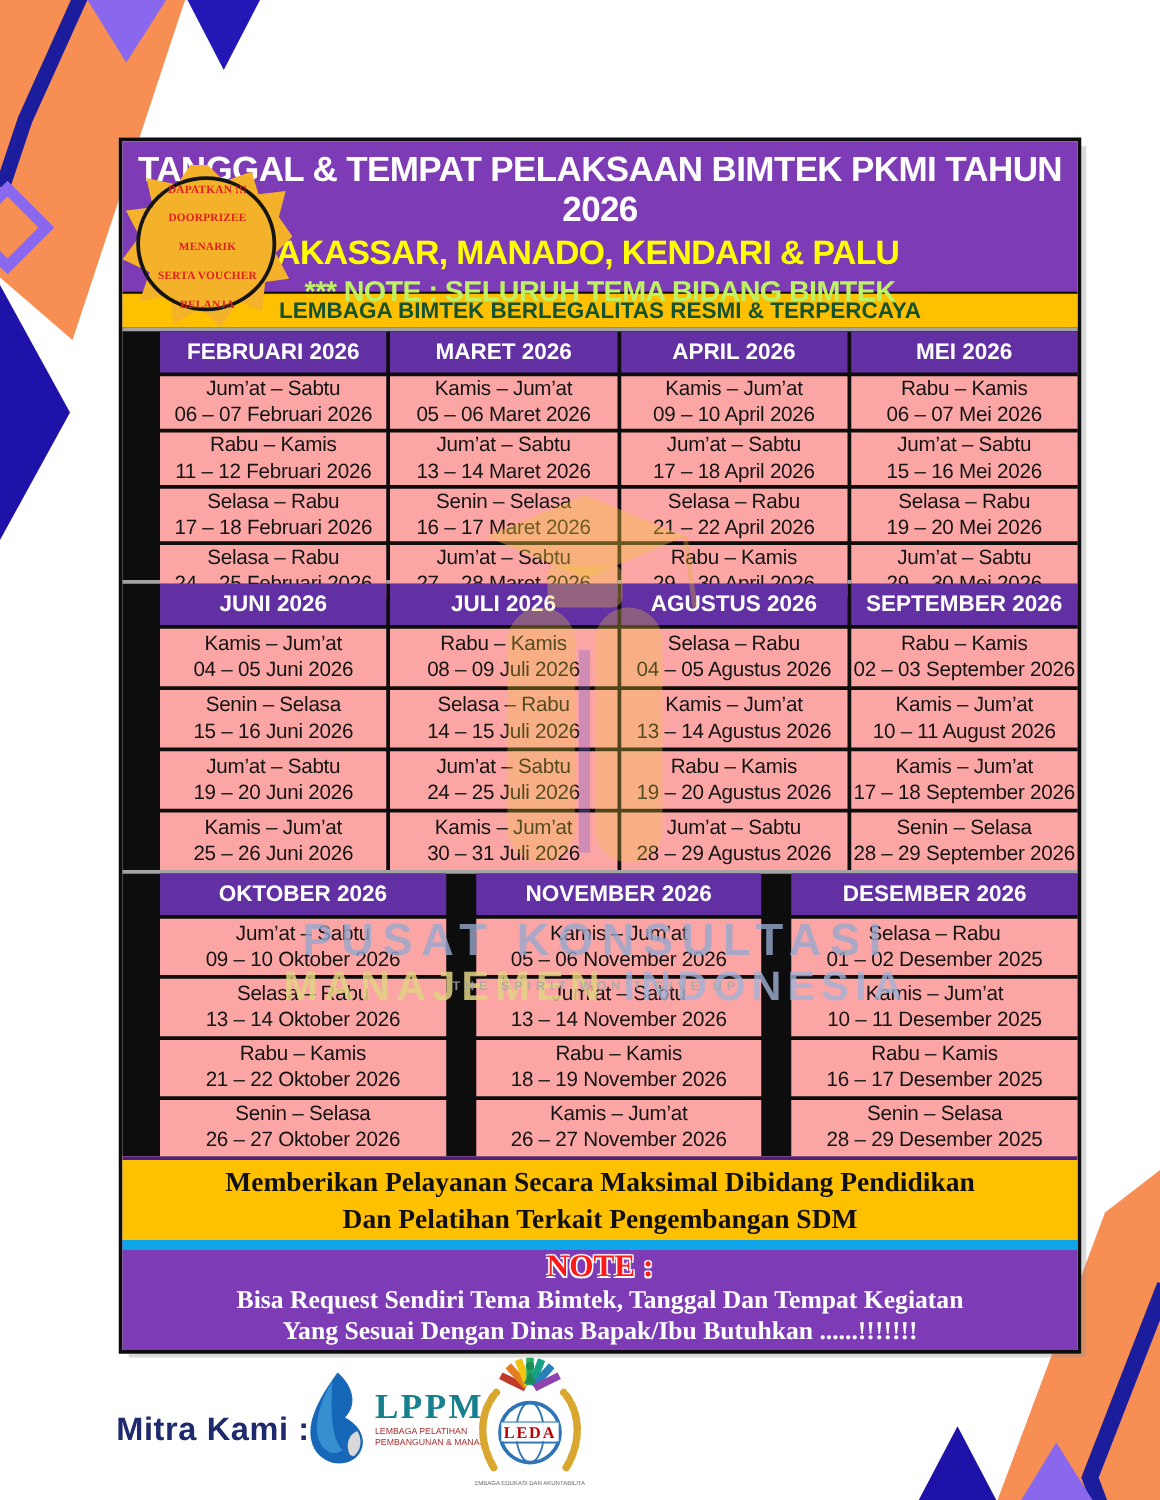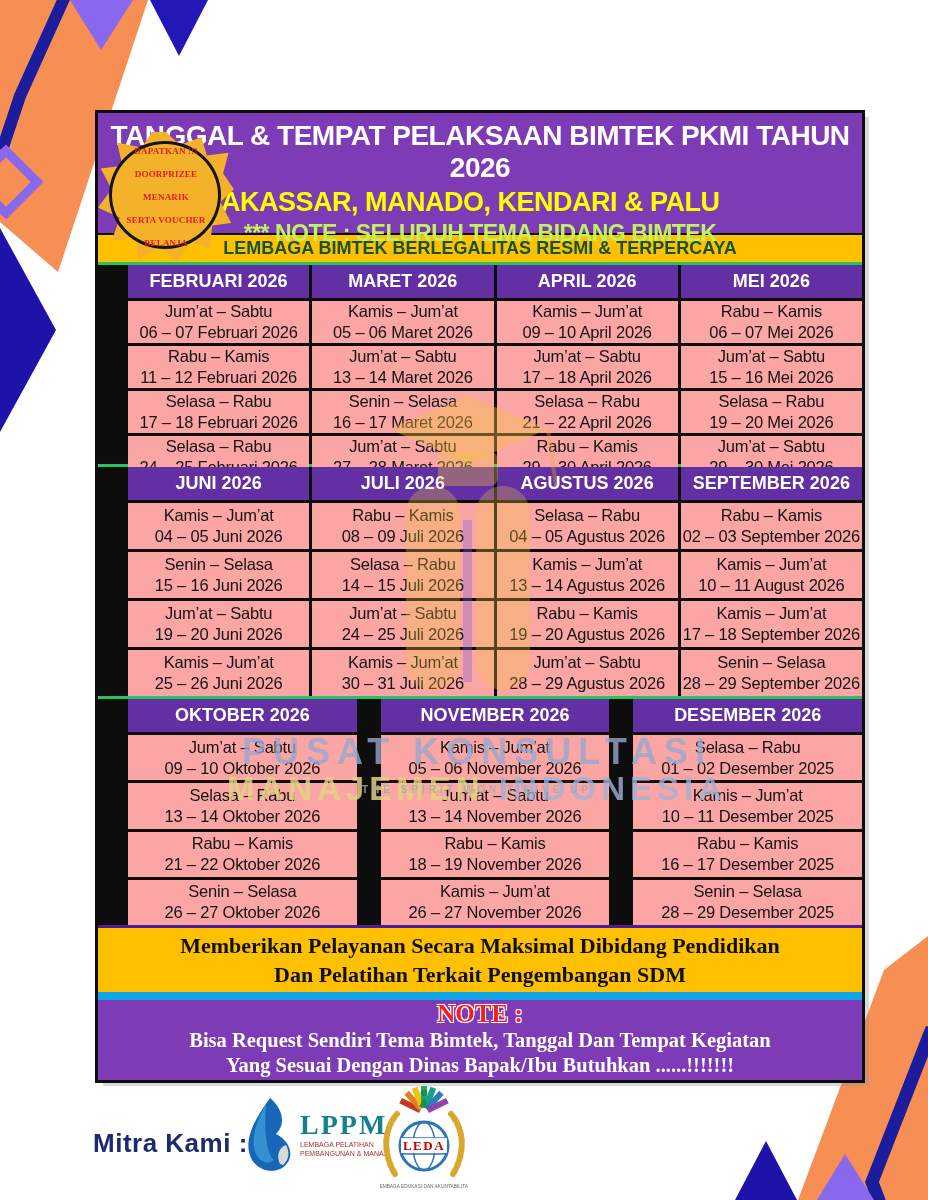--- a/index.html
+++ b/index.html
@@ -10,21 +10,21 @@
   .panel{position:absolute;left:95px;top:110px;width:764px;z-index:2;
          border:3px solid #0d0d0d;background:#fff;
          box-shadow:6px 5px 0 -2px rgba(150,150,150,.35);}
   .hdr{height:120px;background:#7D3CB5;position:relative;}
   .h1{padding-top:7px;text-align:center;font-size:28px;font-weight:bold;color:#fff;letter-spacing:-0.5px;}
   .h2{margin-top:3px;padding-left:101px;text-align:left;font-size:27px;font-weight:bold;color:#FFFF00;letter-spacing:-0.5px;}
   .h3{margin-top:2px;text-align:center;font-size:23px;font-weight:bold;color:#bef264;letter-spacing:-0.5px;}
   .legality{height:27px;background:#FFC000;border-top:2px solid #0d0d0d;display:flex;align-items:center;justify-content:center;
             font-size:18px;font-weight:bold;color:#14532d;}
   
-  .cal-block{display:grid;background:#0d0d0d;gap:3px;border-top:3px solid #22c55e;padding-left:30px;}
+  .cal-block{display:grid;background:#0d0d0d;gap:3px;border-top:3px solid #a3a3a3;padding-left:30px;}
   .cal-b0{height:199px;} .cal-b1{height:229px;} .cal-b2{height:226px;}
   .cal-col{display:grid;grid-template-rows:33px 1fr 1fr 1fr 1fr;gap:3px;background:#0d0d0d;}
   .cal-head{display:flex;align-items:center;justify-content:center;background:#6230A2;color:#fff;
             font-weight:bold;font-size:18px;}
   .cal-cell{display:flex;flex-direction:column;align-items:center;justify-content:center;background:#fca5a5;
             color:#141414;font-size:16.5px;line-height:21px;letter-spacing:-0.2px;}
   
   .service{height:64px;background:#FFC000;border-top:3px solid #4c1d95;display:flex;flex-direction:column;
            align-items:center;justify-content:center;font-family:"Liberation Serif",serif;font-weight:bold;
            font-size:22px;line-height:29px;color:#101010;text-align:center;}

